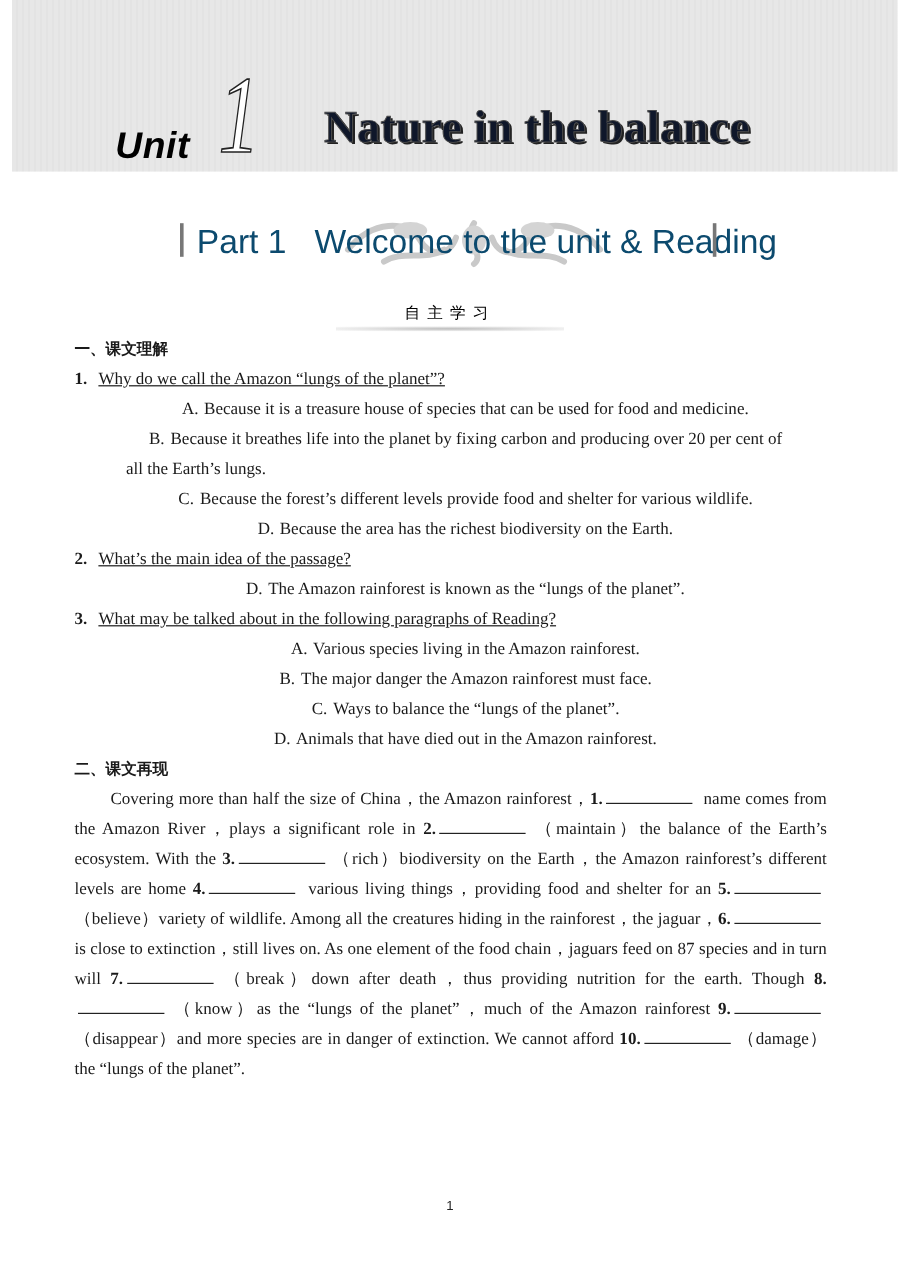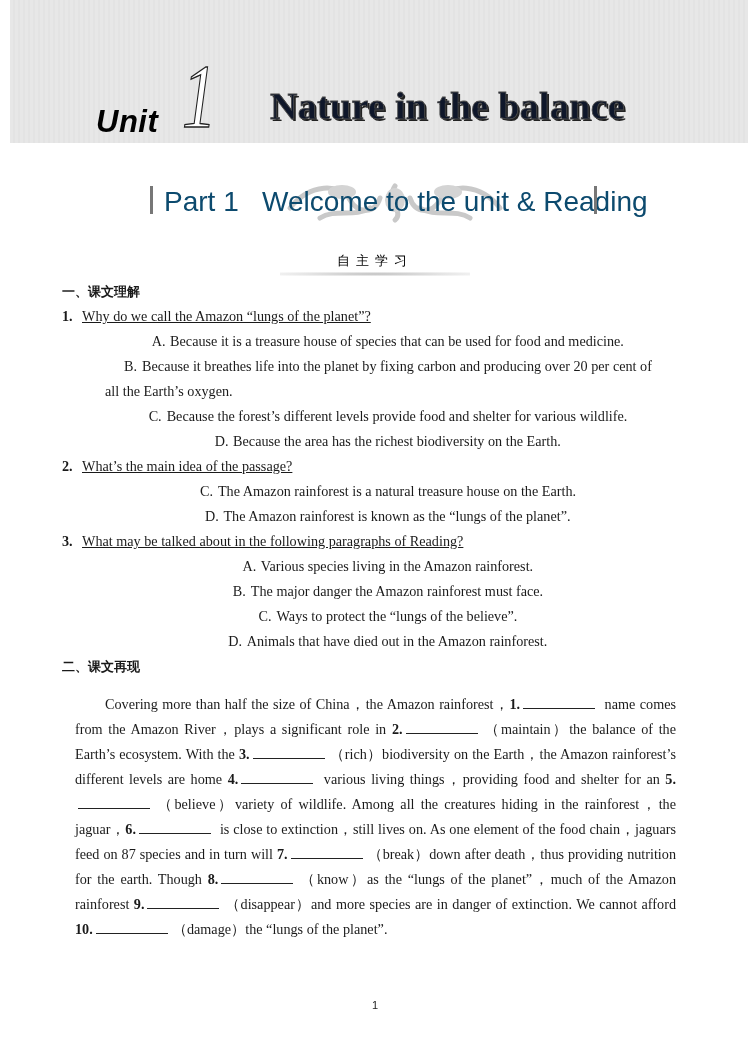--- a/index.html
+++ b/index.html
@@ -45,21 +45,21 @@
   .content { position: absolute; left: 62px; top: 279px; width: 627px; font-size: 14.2px; }
   .sec-head {
     font-family: "DejaVu Sans", sans-serif; font-weight: bold; font-size: 13px; height: 25px; line-height: 25px;
     margin-left: 0;
   }
   .q { height: 25px; line-height: 25px; white-space: nowrap; text-decoration: underline; }
   .q .qnum { font-weight: bold; display: inline-block; width: 20px; }
   .opt { height: 25px; line-height: 25px; padding-left: 20px; white-space: nowrap; text-align: center; }
   .opt .olbl { display: inline-block; width: 23px; }
   .opt-cont { height: 25px; line-height: 25px; padding-left: 43px; }
-  .passage { text-align: justify; line-height: 25px; text-indent: 30px; margin: 13px; }
+  .passage { text-align: justify; line-height: 25px; text-indent: 30px; margin: 0; }
   .blank { display: inline-block; width: 72px; border-bottom: 1px solid #222; height: 14px; margin: 0 5px 0 3px; vertical-align: baseline; }
   .bnum { font-weight: bold; }
   .page-num {
     position: absolute; left: 0; width: 750px; top: 999px; text-align: center;
     font-family: "Liberation Sans", sans-serif; font-size: 11px; color: #222;
   }
 </style>
 </head>
 <body>
 
@@ -90,29 +90,28 @@
 
 <div class="self-study">自主学习</div>
 <div class="self-line"></div>
 
 <div class="content">
   <div class="sec-head">一、课文理解</div>
   <div id="questions">
       <div class="q"><span class="qnum">1.</span><span>Why do we call the Amazon “lungs of the planet”?</span></div>
       <div class="opt"><span class="olbl">A.</span><span>Because it is a treasure house of species that can be used for food and medicine.</span></div>
       <div class="opt"><span class="olbl">B.</span><span>Because it breathes life into the planet by fixing carbon and producing over 20 per cent of</span></div>
-      <div class="opt-cont">all the Earth’s oxygen.</div>
+      <div class="opt-cont">all the Earth’s lungs.</div>
       <div class="opt"><span class="olbl">C.</span><span>Because the forest’s different levels provide food and shelter for various wildlife.</span></div>
       <div class="opt"><span class="olbl">D.</span><span>Because the area has the richest biodiversity on the Earth.</span></div>
       <div class="q"><span class="qnum">2.</span><span>What’s the main idea of the passage?</span></div>
-      <div class="opt"><span class="olbl">C.</span><span>The Amazon rainforest is a natural treasure house on the Earth.</span></div>
       <div class="opt"><span class="olbl">D.</span><span>The Amazon rainforest is known as the “lungs of the planet”.</span></div>
       <div class="q"><span class="qnum">3.</span><span>What may be talked about in the following paragraphs of Reading?</span></div>
       <div class="opt"><span class="olbl">A.</span><span>Various species living in the Amazon rainforest.</span></div>
       <div class="opt"><span class="olbl">B.</span><span>The major danger the Amazon rainforest must face.</span></div>
-      <div class="opt"><span class="olbl">C.</span><span>Ways to protect the “lungs of the believe”.</span></div>
+      <div class="opt"><span class="olbl">C.</span><span>Ways to balance the “lungs of the planet”.</span></div>
       <div class="opt"><span class="olbl">D.</span><span>Animals that have died out in the Amazon rainforest.</span></div>
     </div>
   <div class="sec-head">二、课文再现</div>
   <p class="passage" id="passage"><span>Covering more than half the size of China，the Amazon rainforest，</span><span class="bnum">1.</span><span class="blank"></span><span> name comes from the Amazon River，plays a significant role in </span><span class="bnum">2.</span><span class="blank"></span><span>（maintain）the balance of the Earth’s ecosystem.  With the </span><span class="bnum">3.</span><span class="blank"></span><span>（rich）biodiversity on the Earth，the Amazon rainforest’s different levels are home </span><span class="bnum">4.</span><span class="blank"></span><span> various living things，providing food and shelter for an </span><span class="bnum">5.</span><span class="blank"></span><span>（believe）variety of wildlife.  Among all the creatures hiding in the rainforest，the jaguar，</span><span class="bnum">6.</span><span class="blank"></span><span> is close to extinction，still lives on.  As one element of the food chain，jaguars feed on 87 species and in turn will </span><span class="bnum">7.</span><span class="blank"></span><span>（break）down after death，thus providing nutrition for the earth.  Though </span><span class="bnum">8.</span><span class="blank"></span><span>（know）as the “lungs of the planet”，much of the Amazon rainforest </span><span class="bnum">9.</span><span class="blank"></span><span>（disappear）and more species are in danger of extinction.  We cannot afford  </span><span class="bnum">10.</span><span class="blank"></span><span>（damage）the “lungs of the planet”.</span></p>
 </div>
 
 <div class="page-num">1</div>
 
 </body></html>

